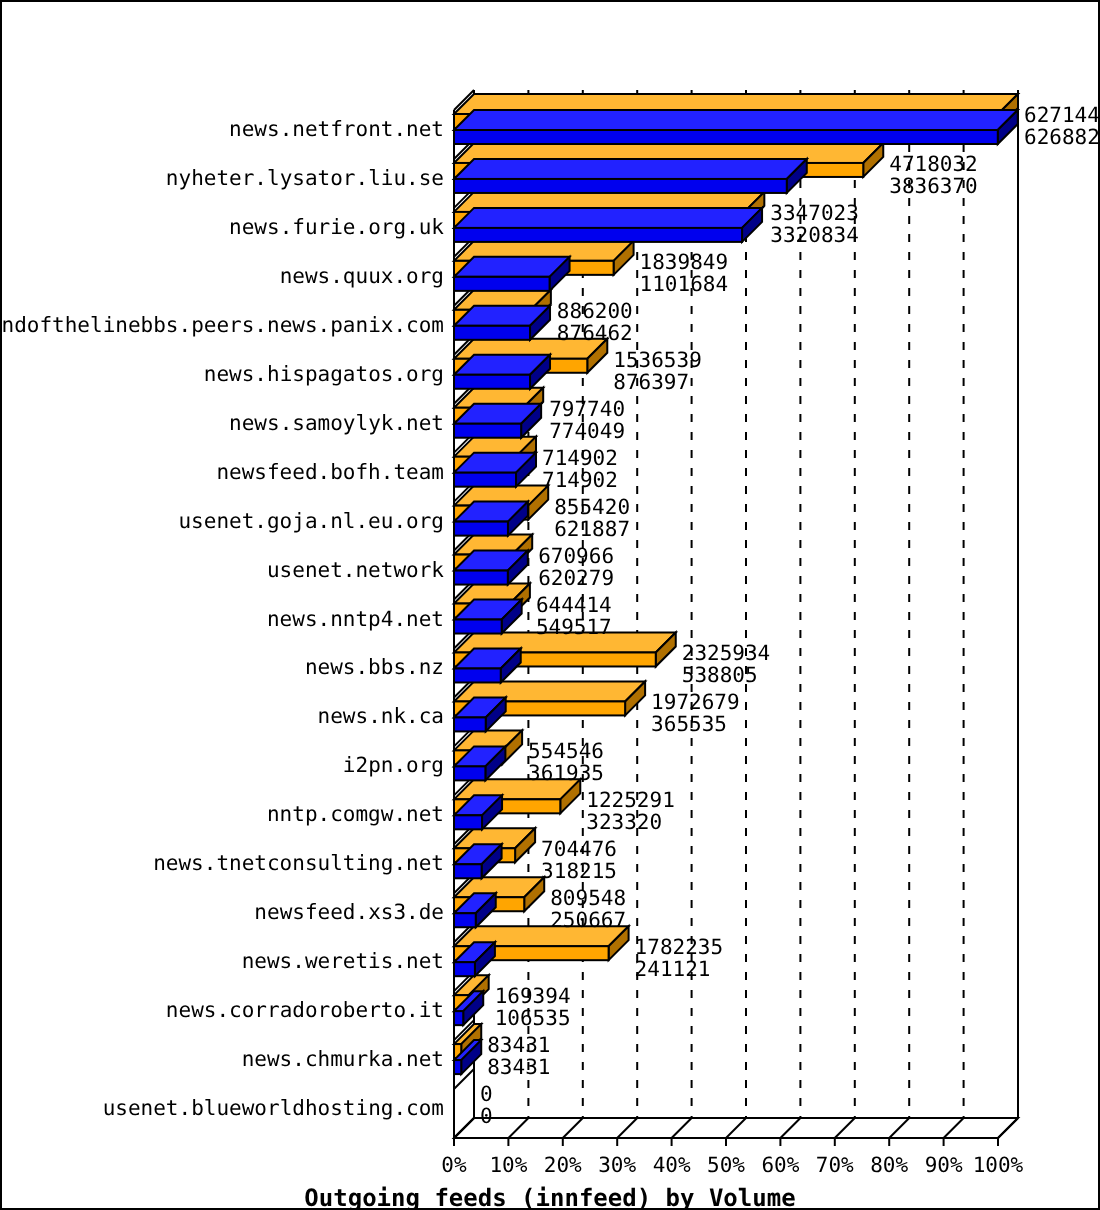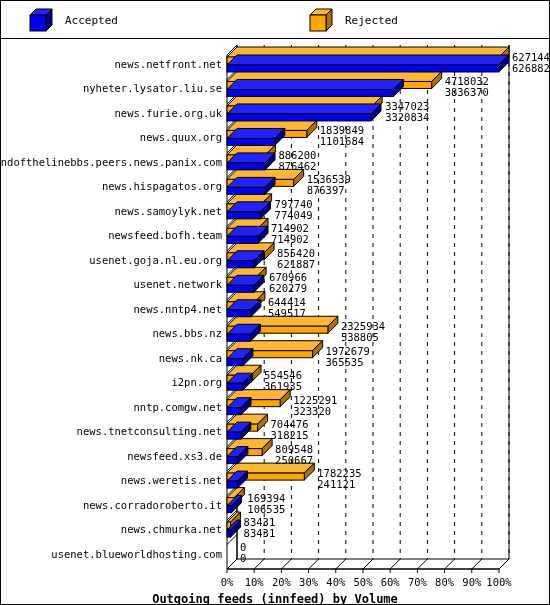--- a/index.html
+++ b/index.html
@@ -39,42 +39,20 @@
   .axistitle{
     font-family:"DejaVu Sans Mono","Liberation Mono",monospace;
     font-size:12px;font-weight:bold;fill:#000;text-anchor:middle;
   }
 </style>
 </head>
 <body>
 
 <div id="root">
 
-  <div id="legend">
-      <div class="legend-item" style="left: 28px;">
-        <span class="cube">
-          <svg width="24" height="24">
-            <polygon points="1,7 7,1 23,1 17,7" fill="#2222FF" stroke="#000" stroke-width="1"></polygon>
-            <polygon points="17,7 23,1 23,17 17,23" fill="#000088" stroke="#000" stroke-width="1"></polygon>
-            <rect x="1" y="7" width="16" height="16" fill="#0000EE" stroke="#000" stroke-width="1"></rect>
-          </svg>
-        </span>
-        <span class="lbl">Accepted</span>
-      </div>
-      <div class="legend-item" style="left: 308px;">
-        <span class="cube">
-          <svg width="24" height="24">
-            <polygon points="1,7 7,1 23,1 17,7" fill="#FFB733" stroke="#000" stroke-width="1"></polygon>
-            <polygon points="17,7 23,1 23,17 17,23" fill="#B07000" stroke="#000" stroke-width="1"></polygon>
-            <rect x="1" y="7" width="16" height="16" fill="#FFA500" stroke="#000" stroke-width="1"></rect>
-          </svg>
-        </span>
-        <span class="lbl">Rejected</span>
-      </div>
-    </div>
 
   <div id="plot">
       <svg width="548" height="565">
         <polygon points="226,530 236,520 508,520 498,530" fill="#ffffff" stroke="#000" stroke-width="1"></polygon>
         <line x1="226" y1="530" x2="226" y2="16" stroke="#000" stroke-width="1"></line>
         <line x1="236" y1="520" x2="236" y2="6" stroke="#000" stroke-width="1"></line>
         <line x1="226" y1="16" x2="236" y2="6" stroke="#000" stroke-width="1"></line>
         <line x1="236" y1="6" x2="236" y2="520" stroke="#000" stroke-width="1"></line>
         <line x1="226" y1="530" x2="236" y2="520" stroke="#000" stroke-width="1"></line>
         <line x1="226" y1="530" x2="226" y2="534" stroke="#000" stroke-width="1"></line>

